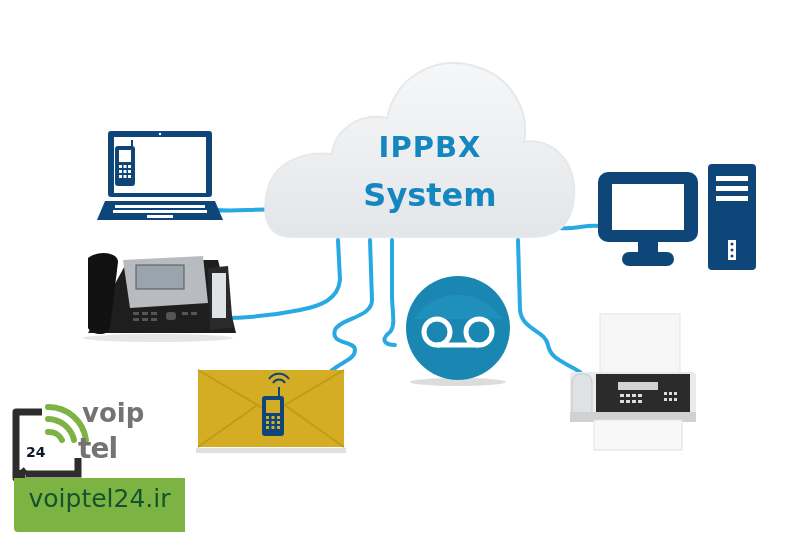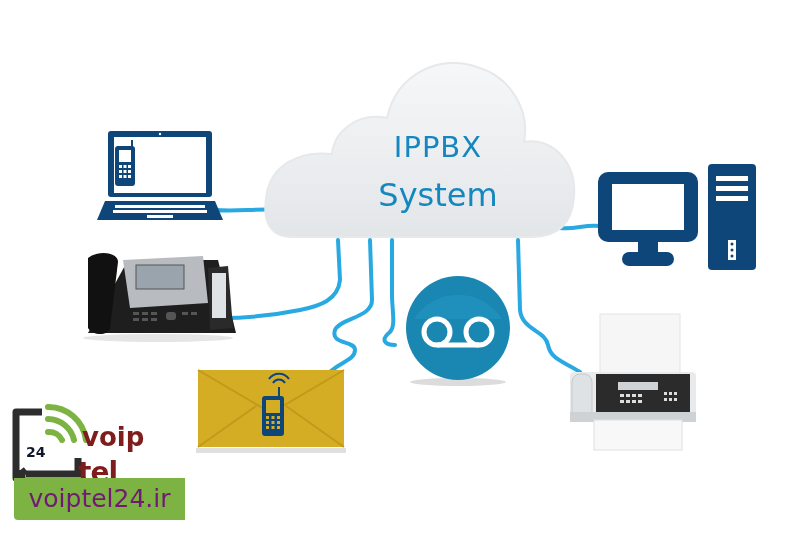--- a/index.html
+++ b/index.html
@@ -1,23 +1,23 @@
 <!DOCTYPE html>
 <html><head>
 <meta charset="utf-8">
 <style>
   html, body { margin:0; padding:0; background:#ffffff; }
   body { width:800px; height:533px; position:relative; overflow:hidden; font-family:"DejaVu Sans", sans-serif; }
   .abs { position:absolute; }
   #wires { position:absolute; left:0; top:0; }
-  .cloud-text { position:absolute; left:338px; width:200px; text-align:center; color:#1487c0; font-weight:normal; font-family:"DejaVu Sans", sans-serif; }
+  .cloud-text { position:absolute; left:330px; width:200px; text-align:center; color:#1487c0; font-weight:bold; font-family:"DejaVu Sans", sans-serif; }
   #cloud-line1 { top:130px; font-size:29px; letter-spacing:1px; }
   #cloud-line2 { top:176px; font-size:32px; }
-  .logo-badge { position:absolute; left:14px; top:478px; width:171px; height:42px; background:#7cb342; border-radius:0 0 0 4px; color:#701a75; font-family:"DejaVu Sans", sans-serif; font-size:25px; line-height:42px; text-align:center; }
-  .logo-word { position:absolute; font-weight:bold; color:#7f1d1d; font-family:"DejaVu Sans", sans-serif;margin-top:24px; }
+  .logo-badge { position:absolute; left:14px; top:478px; width:171px; height:54px; background:#7cb342; border-radius:0 0 0 4px; color:#14532d; font-family:"DejaVu Sans", sans-serif; font-size:25px; line-height:42px; text-align:center; }
+  .logo-word { position:absolute; font-weight:bold; color:#737373; font-family:"DejaVu Sans", sans-serif; }
   #logo-voip { left:82px; top:398px; font-size:26px; }
   #logo-tel { left:78px; top:432px; font-size:28px; letter-spacing:-1px; }
   #logo-24 { left:26px; top:444px; font-size:14px; font-weight:bold; color:#0f172a; }
 </style>
 </head>
 <body>
 
 <svg id="wires" width="800" height="533">
   <g fill="none" stroke="#29a9e1" stroke-width="4" stroke-linecap="round">
 

